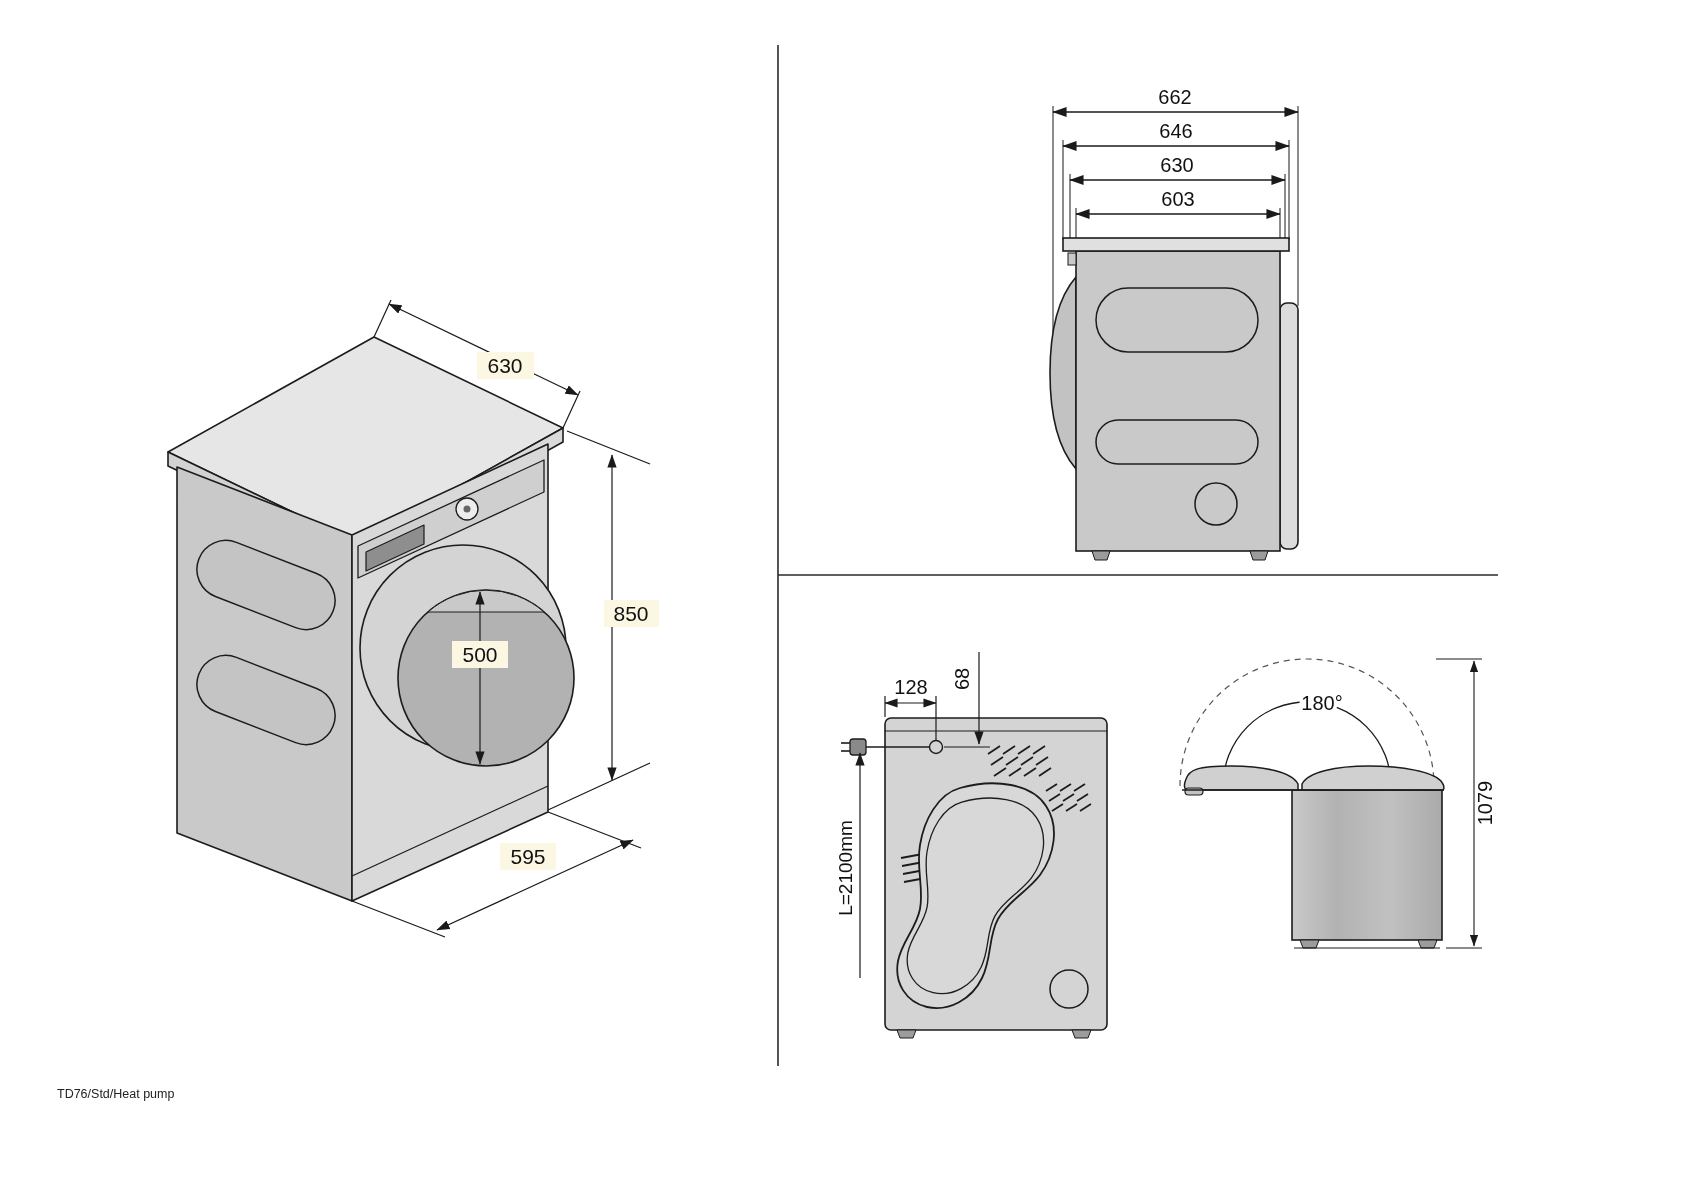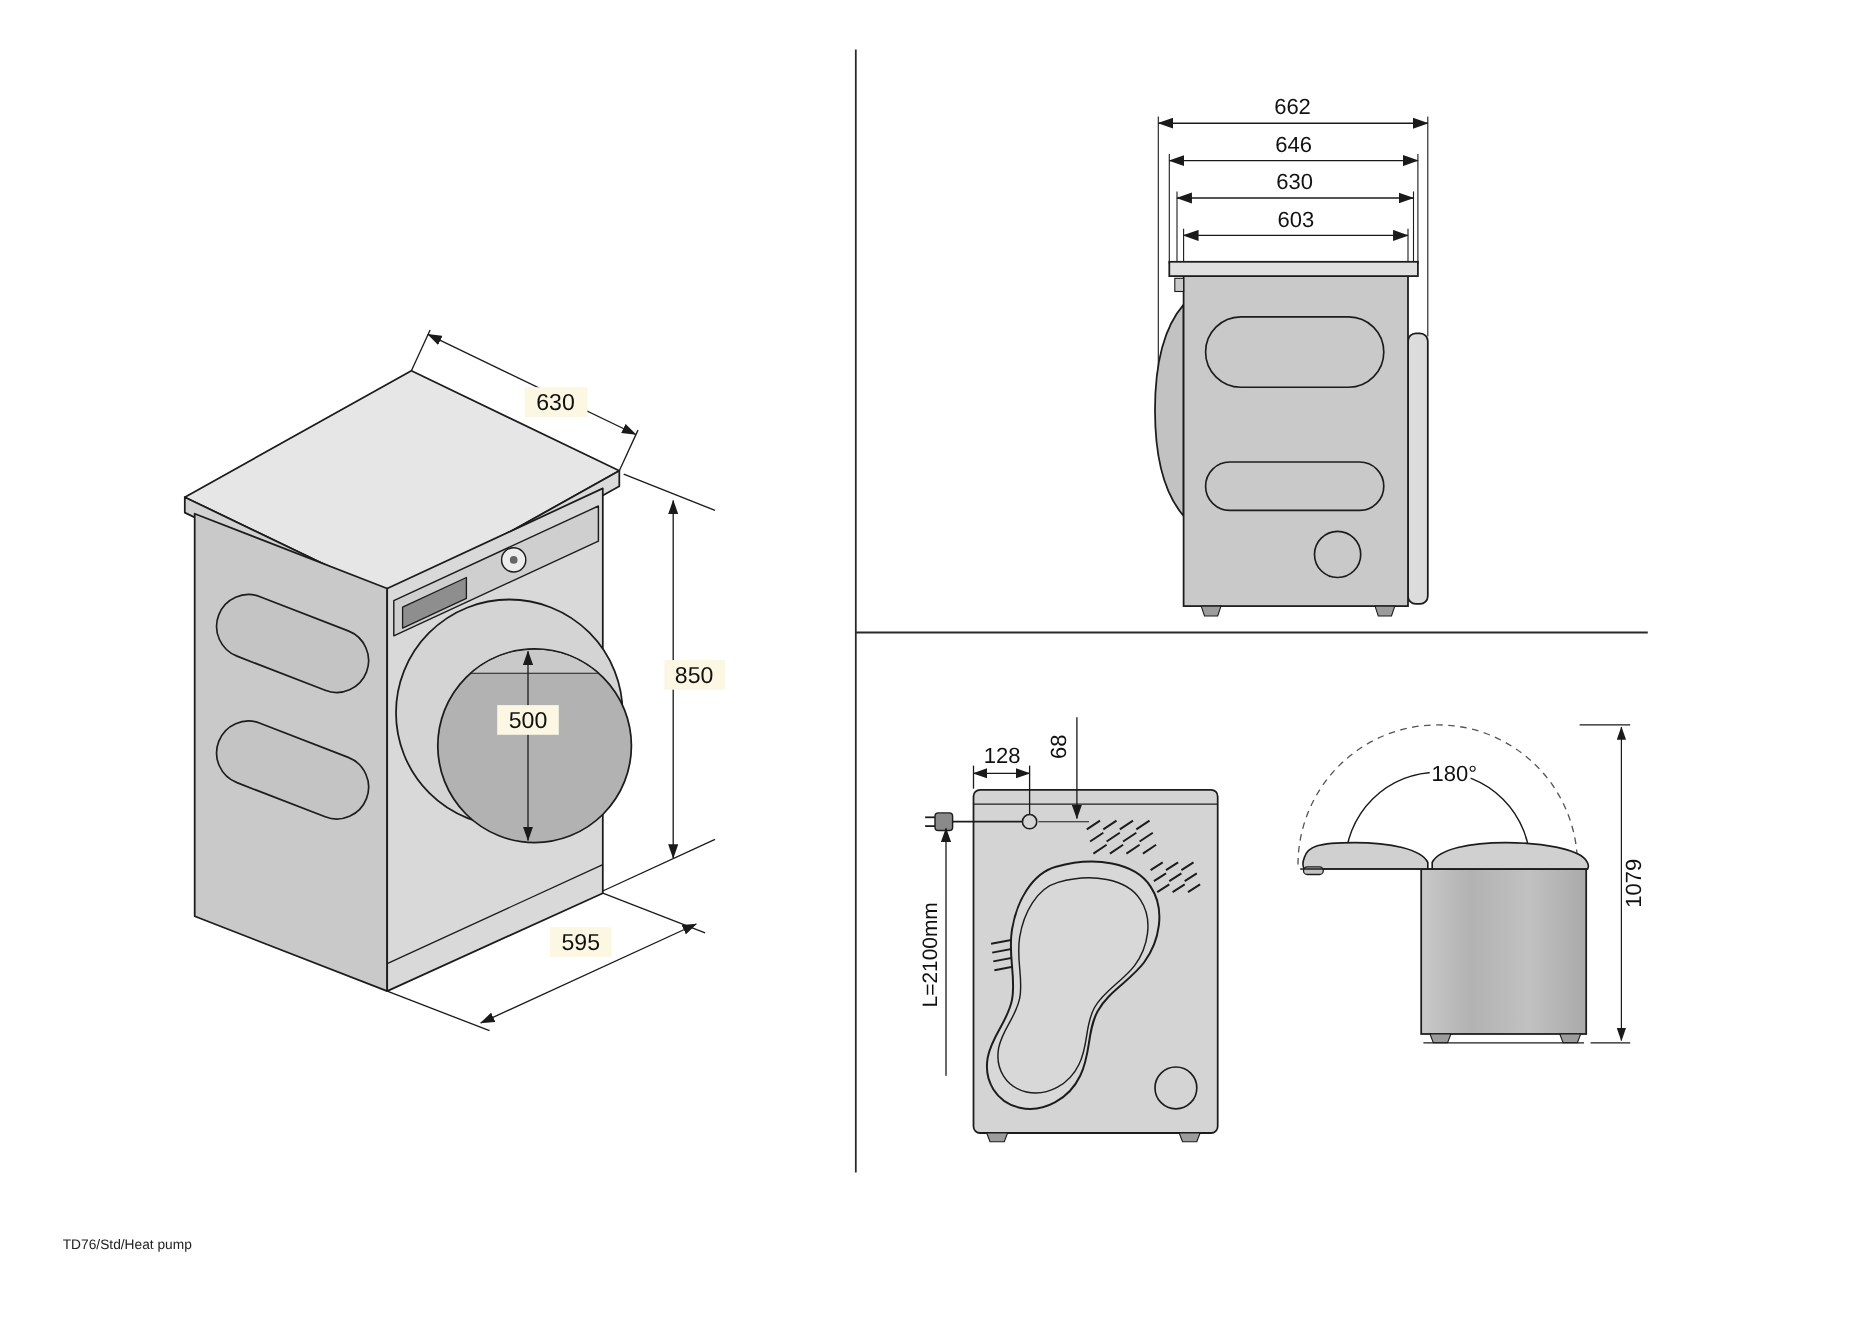--- a/index.html
+++ b/index.html
@@ -8,21 +8,21 @@
     font-family: "Liberation Sans", sans-serif;
   }
   svg { position: absolute; left: 0; top: 0; }
   svg text { font-family: "Liberation Sans", sans-serif; fill: #111; }
   .dim   { font-size: 21px; }
   .dimsm { font-size: 20px; }
   .cable { font-size: 19px; }
   .halo  { paint-order: stroke; stroke: #ffffff; stroke-width: 7px; }
   .footer {
     position: absolute; left: 57px; top: 1087px;
-    font-size: 12.5px; color: #222; margin-top: 37px;
+    font-size: 12.5px; color: #222;
   }
 </style>
 </head>
 <body>
 
 <svg width="1697" height="1200" viewBox="0 0 1697 1200">
   <defs>
     <marker id="arr" viewBox="0 0 10 7" refX="9.5" refY="3.5" markerWidth="11" markerHeight="8" orient="auto-start-reverse">
       <path d="M0,0 L10,3.5 L0,7 Z" fill="#1a1a1a"></path>
     </marker>

